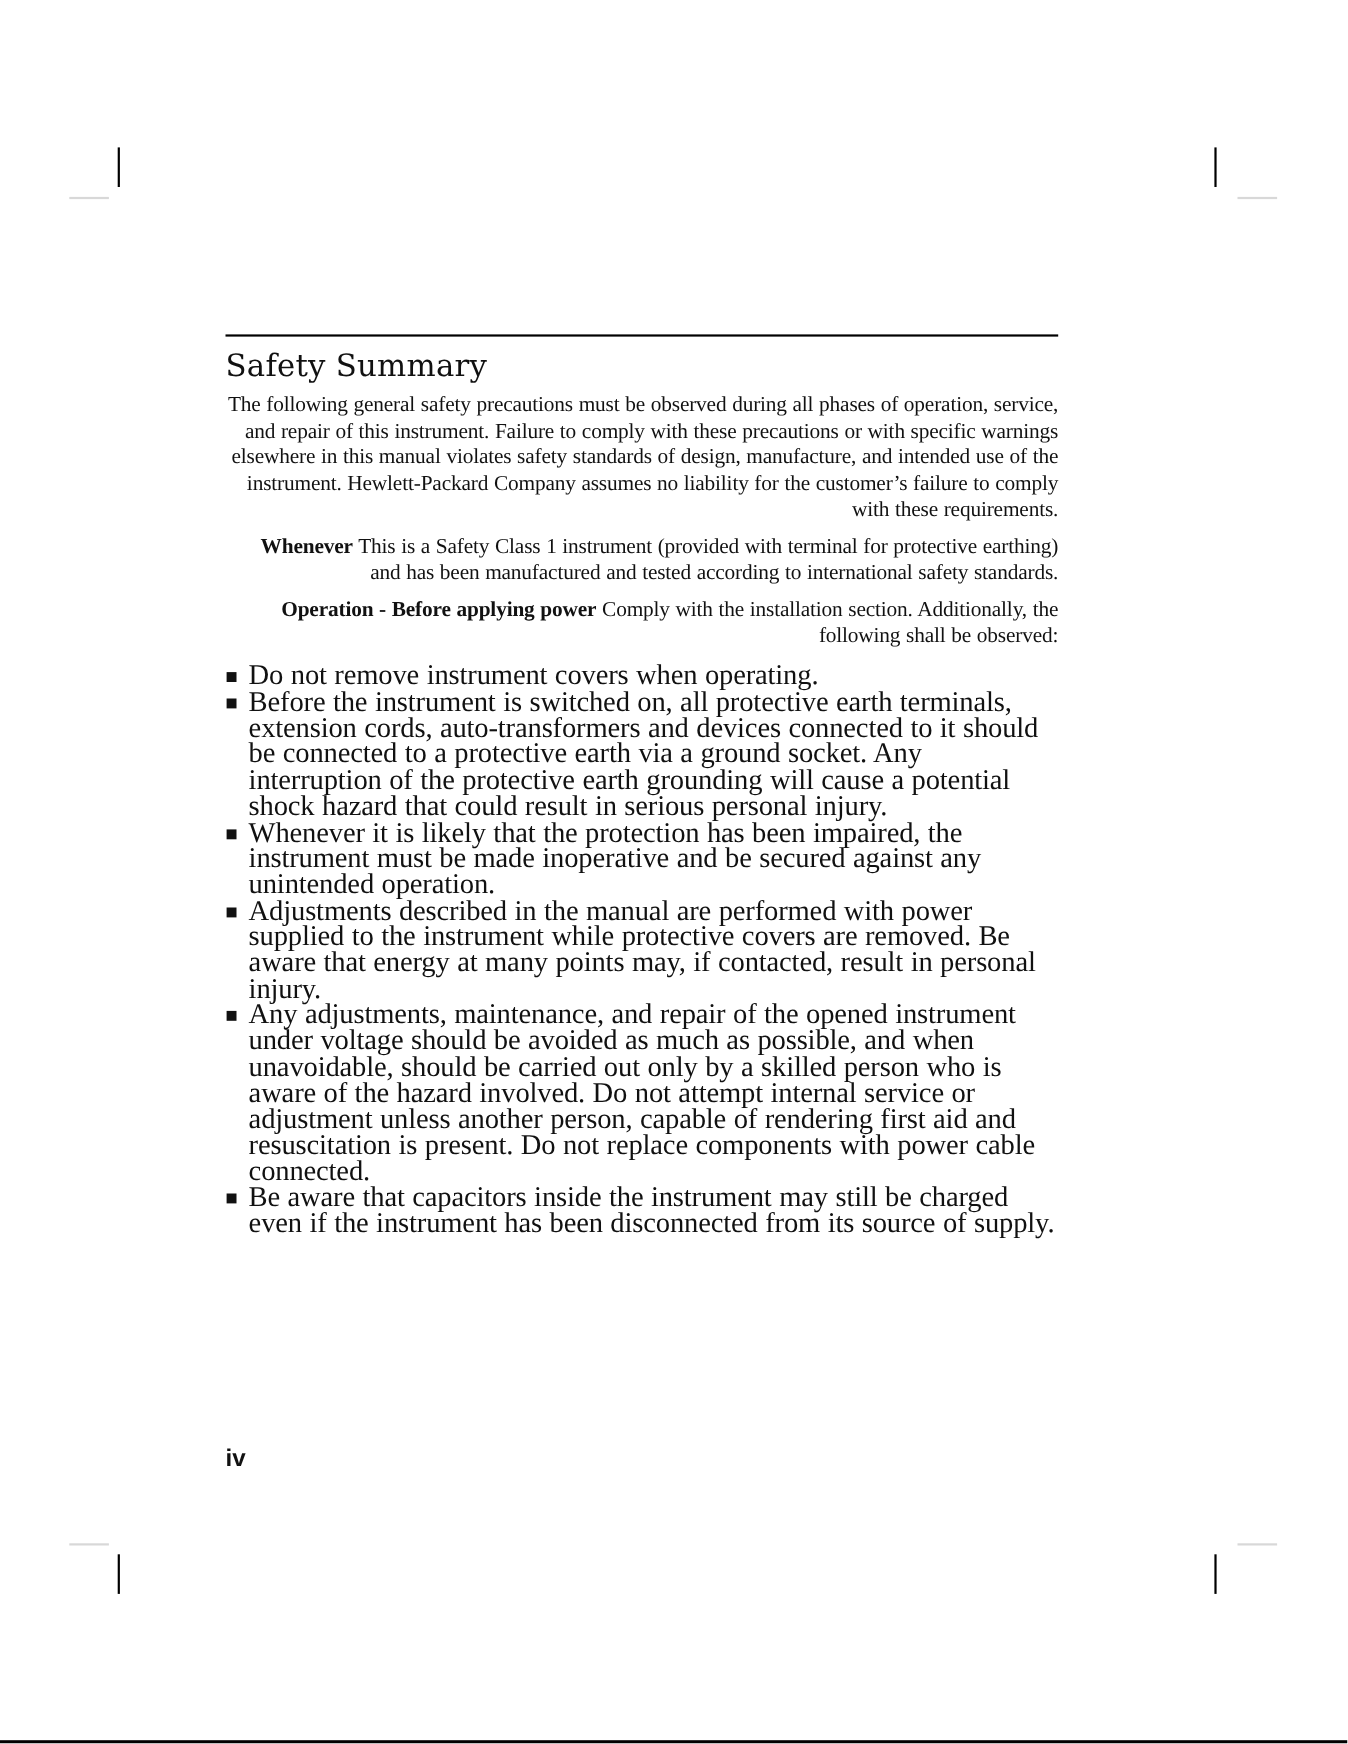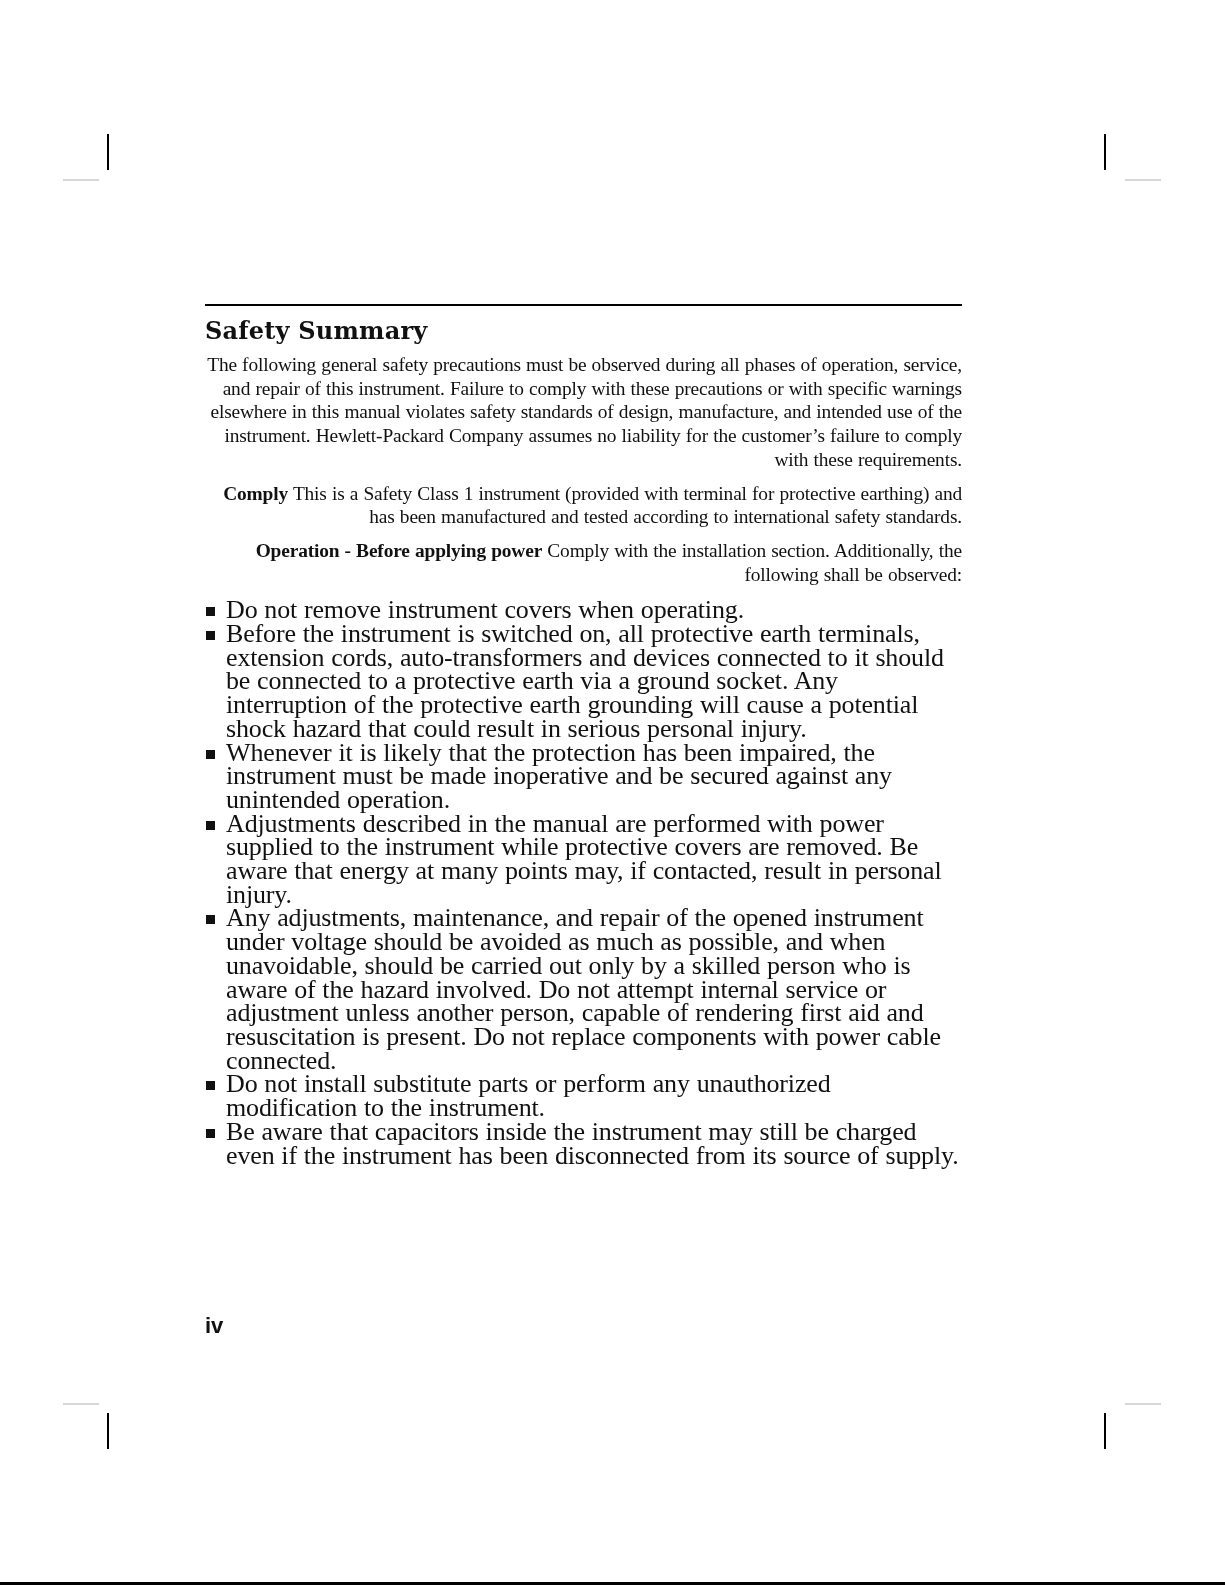--- a/index.html
+++ b/index.html
@@ -2,21 +2,21 @@
 <html><head>
   <meta charset="utf-8">
   <style>
     html, body { margin: 0; padding: 0; background: #ffffff; }
     body { width: 1225px; height: 1585px; position: relative; overflow: hidden; color: #111; font-family: "Liberation Serif", serif; }
     .crop-v { position: absolute; width: 2px; height: 36px; background: #000; }
     .crop-h { position: absolute; height: 2px; width: 36px; background: #d8d8d8; }
     .bottom-line { position: absolute; left: 0; right: 0; top: 1582px; height: 3px; background: #000; }
     .page { position: absolute; left: 205px; top: 304px; width: 757px; }
     .rule { height: 2px; background: #000; margin: 0; }
-    h1 { font-family: "DejaVu Serif", serif; font-weight: bold; font-size: 24px; margin: 10px 0 8px 0; letter-spacing: 0.2px; }
+    h1 { font-family: "DejaVu Serif", serif; font-weight: normal; font-size: 28px; margin: 10px 0 8px 0; letter-spacing: 0.2px; }
     p { font-size: 19.4px; line-height: 23.7px; margin: 0 0 10px 0; letter-spacing: -0.15px; word-spacing: 0.5px; text-align: right; }
     p b { font-weight: bold; }
     ul { list-style: none; margin: 0; padding: 0; }
     li { position: relative; padding-left: 21px; font-size: 26px; line-height: 23.7px; letter-spacing: -0.15px; word-spacing: 0.5px; }
     .bullet { position: absolute; left: 1px; top: 9px; width: 9px; height: 9px; background: #111; }
     .folio { position: absolute; left: 205px; top: 1313px; font-family: "Liberation Sans", sans-serif; font-weight: bold; font-size: 22px; }
   </style>
 </head>
 <body>
 
@@ -28,30 +28,29 @@
 <div class="crop-v" style="left:107px; top:1413px;"></div>
 <div class="crop-h" style="left:1125px; top:1403px;"></div>
 <div class="crop-v" style="left:1104px; top:1413px;"></div>
 
 <div class="page">
   <div class="rule"></div>
   <h1>Safety Summary</h1>
 
   <p>The following general safety precautions must be observed during all phases of operation, service, and repair of this instrument.  Failure to comply with these precautions or with specific warnings elsewhere in this manual violates safety standards of design, manufacture, and intended use of the instrument. Hewlett-Packard Company assumes no liability for the customer’s failure to comply with these requirements.</p>
 
-  <p><b>Comply</b><span> This is a Safety Class 1 instrument (provided with terminal for protective earthing) and has been manufactured and tested according to international safety standards.</span></p>
+  <p><b>Whenever</b><span> This is a Safety Class 1 instrument (provided with terminal for protective earthing) and has been manufactured and tested according to international safety standards.</span></p>
 
   <p><b>Operation - Before applying power</b><span> Comply with the installation section. Additionally, the following shall be observed:</span></p>
 
   <ul style="margin-top:12px;">
     <li><span class="bullet"></span><span>Do not remove instrument covers when operating.</span></li>
     <li><span class="bullet"></span><span>Before the instrument is switched on, all protective earth terminals, extension cords, auto-transformers and devices connected to it should be connected to a protective earth via a ground socket.  Any interruption of the protective earth grounding will cause a potential shock hazard that could result in serious personal injury.</span></li>
     <li><span class="bullet"></span><span>Whenever it is likely that the protection has been impaired, the instrument must be made inoperative and be secured against any unintended operation.</span></li>
     <li><span class="bullet"></span><span>Adjustments described in the manual are performed with power supplied to the instrument while protective covers are removed.  Be aware that energy at many points may, if contacted, result in personal injury.</span></li>
     <li><span class="bullet"></span><span>Any adjustments, maintenance, and repair of the opened instrument under voltage should be avoided as much as possible, and when unavoidable, should be carried out only by a skilled person who is aware of the hazard involved. Do not attempt internal service or adjustment unless another person, capable of rendering first aid and resuscitation is present.  Do not replace components with power cable connected.</span></li>
-    <li><span class="bullet"></span><span>Do not install substitute parts or perform any unauthorized modification to the instrument.</span></li>
     <li><span class="bullet"></span><span>Be aware that capacitors inside the instrument may still be charged even if the instrument has been disconnected from its source of supply.</span></li>
   </ul>
 </div>
 
 <div class="folio">iv</div>
 
 <div class="bottom-line"></div>
 
 </body></html>

